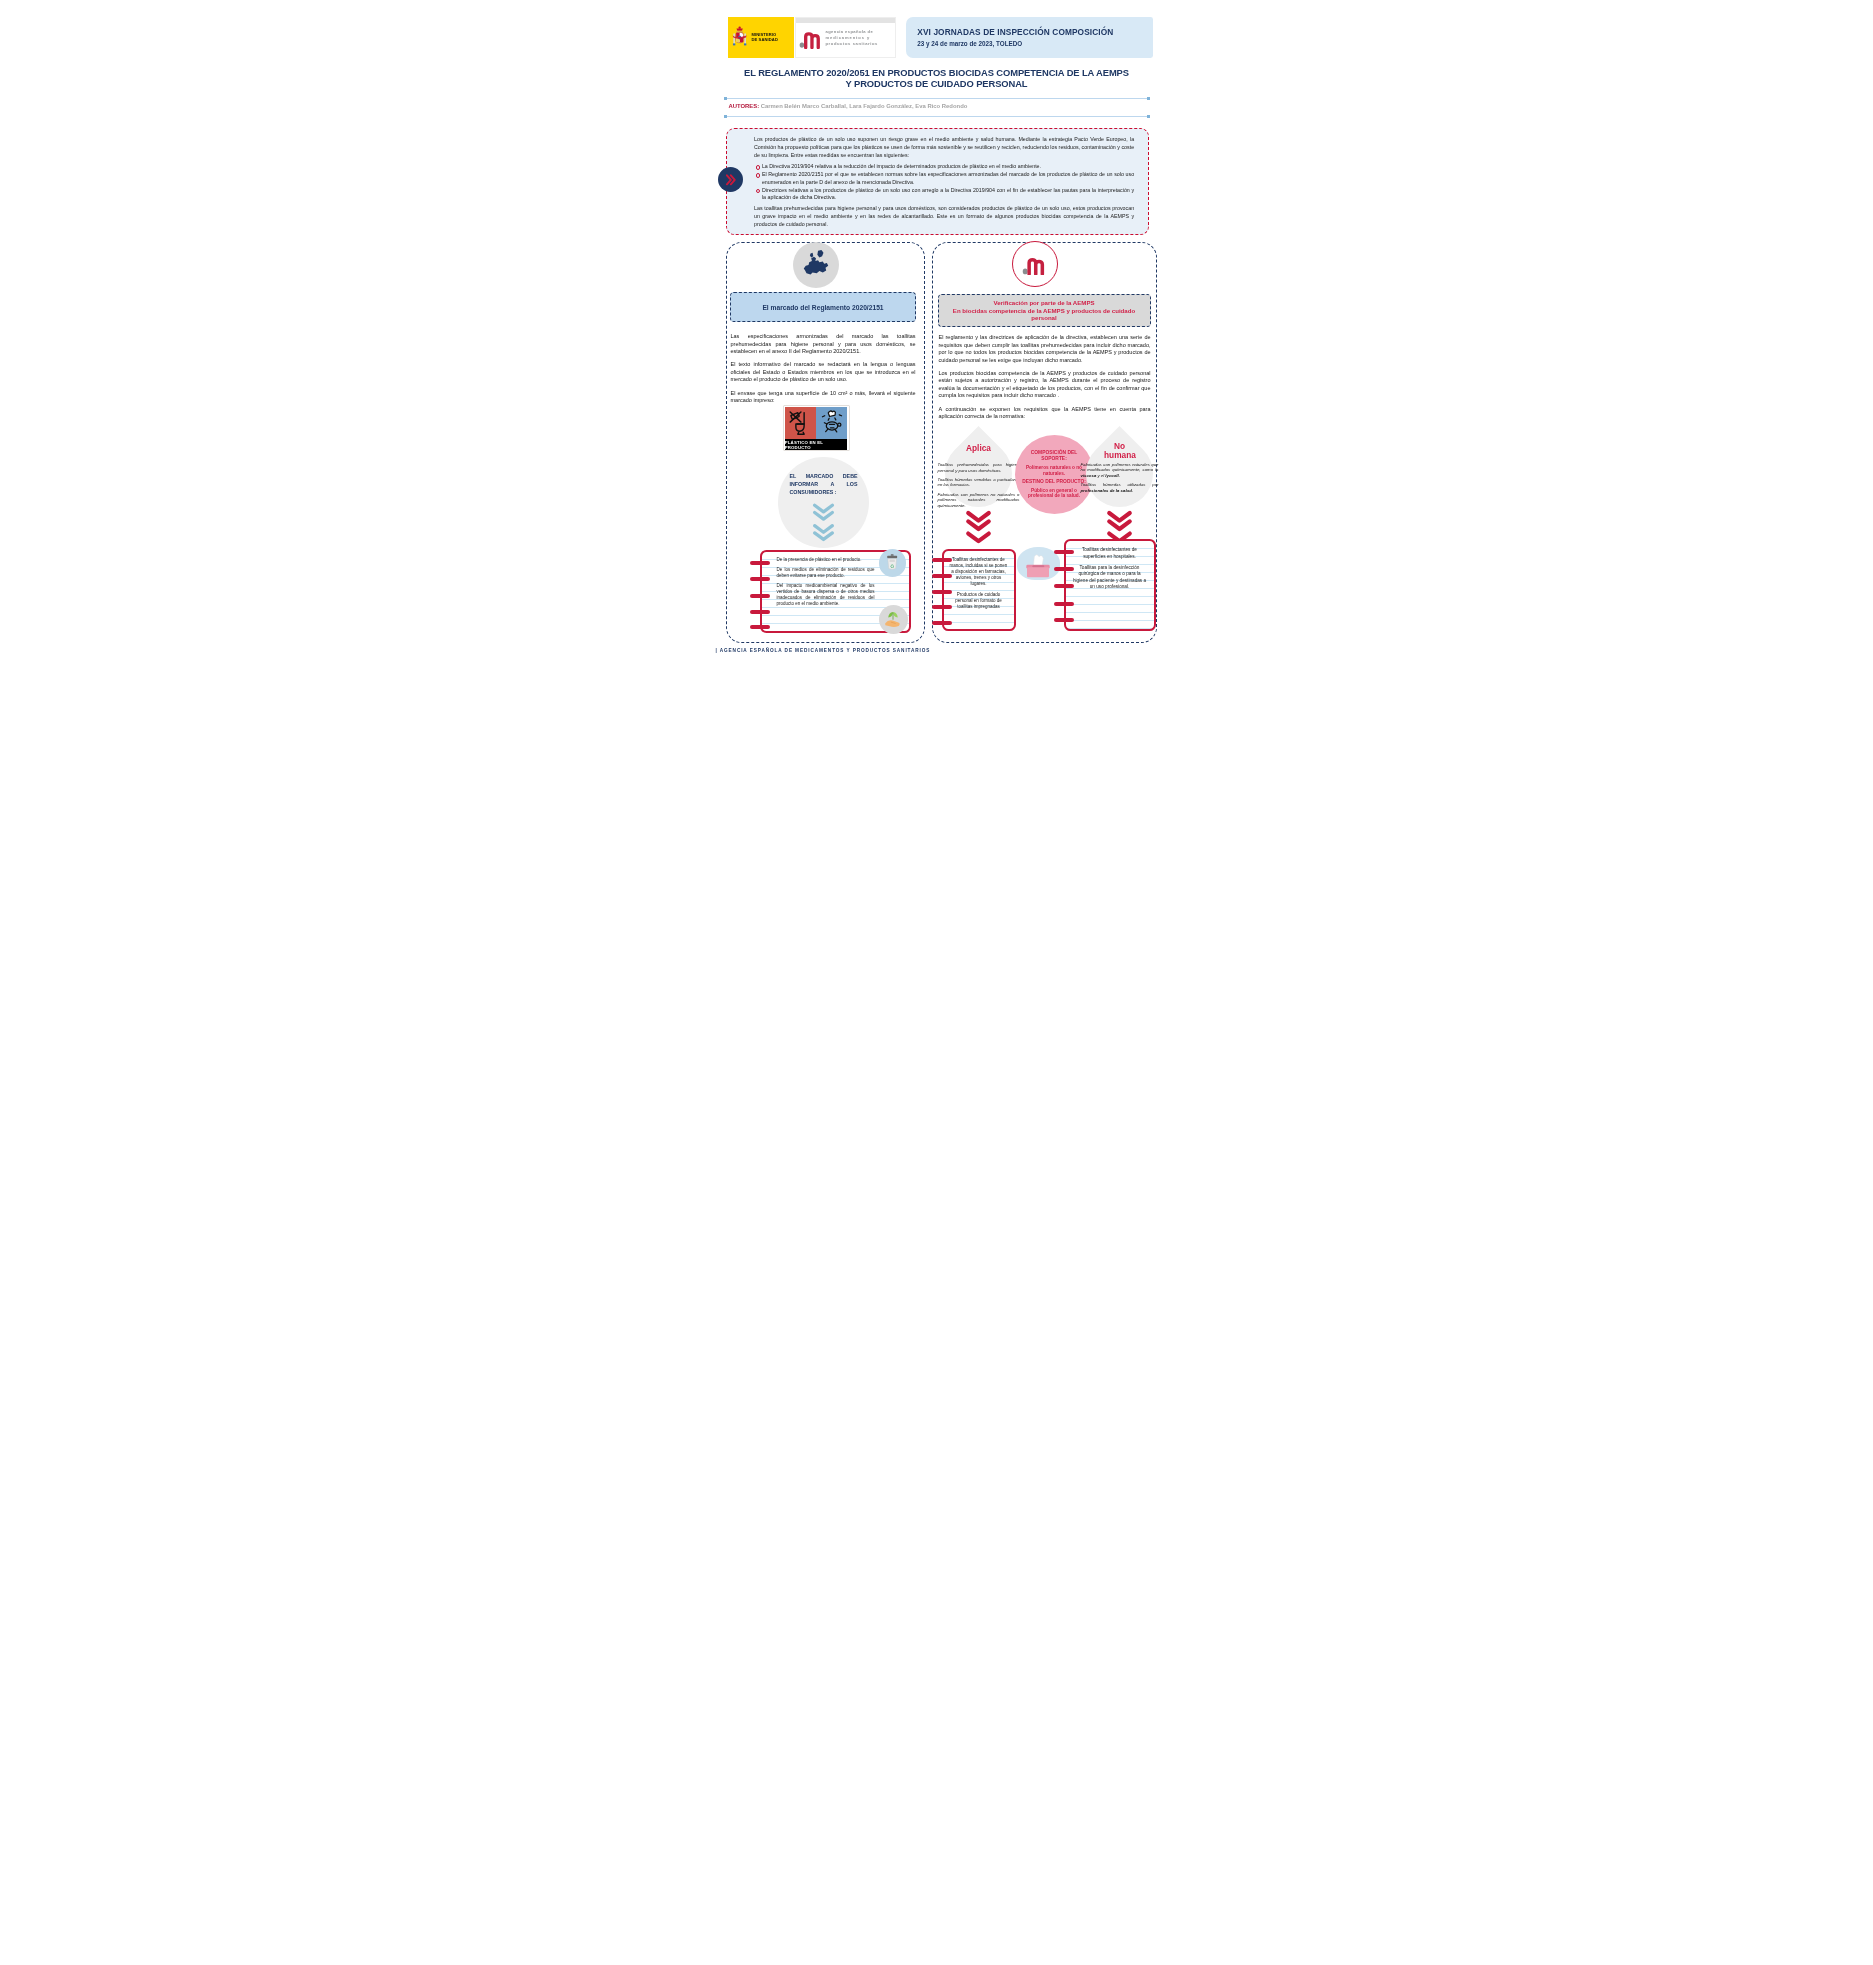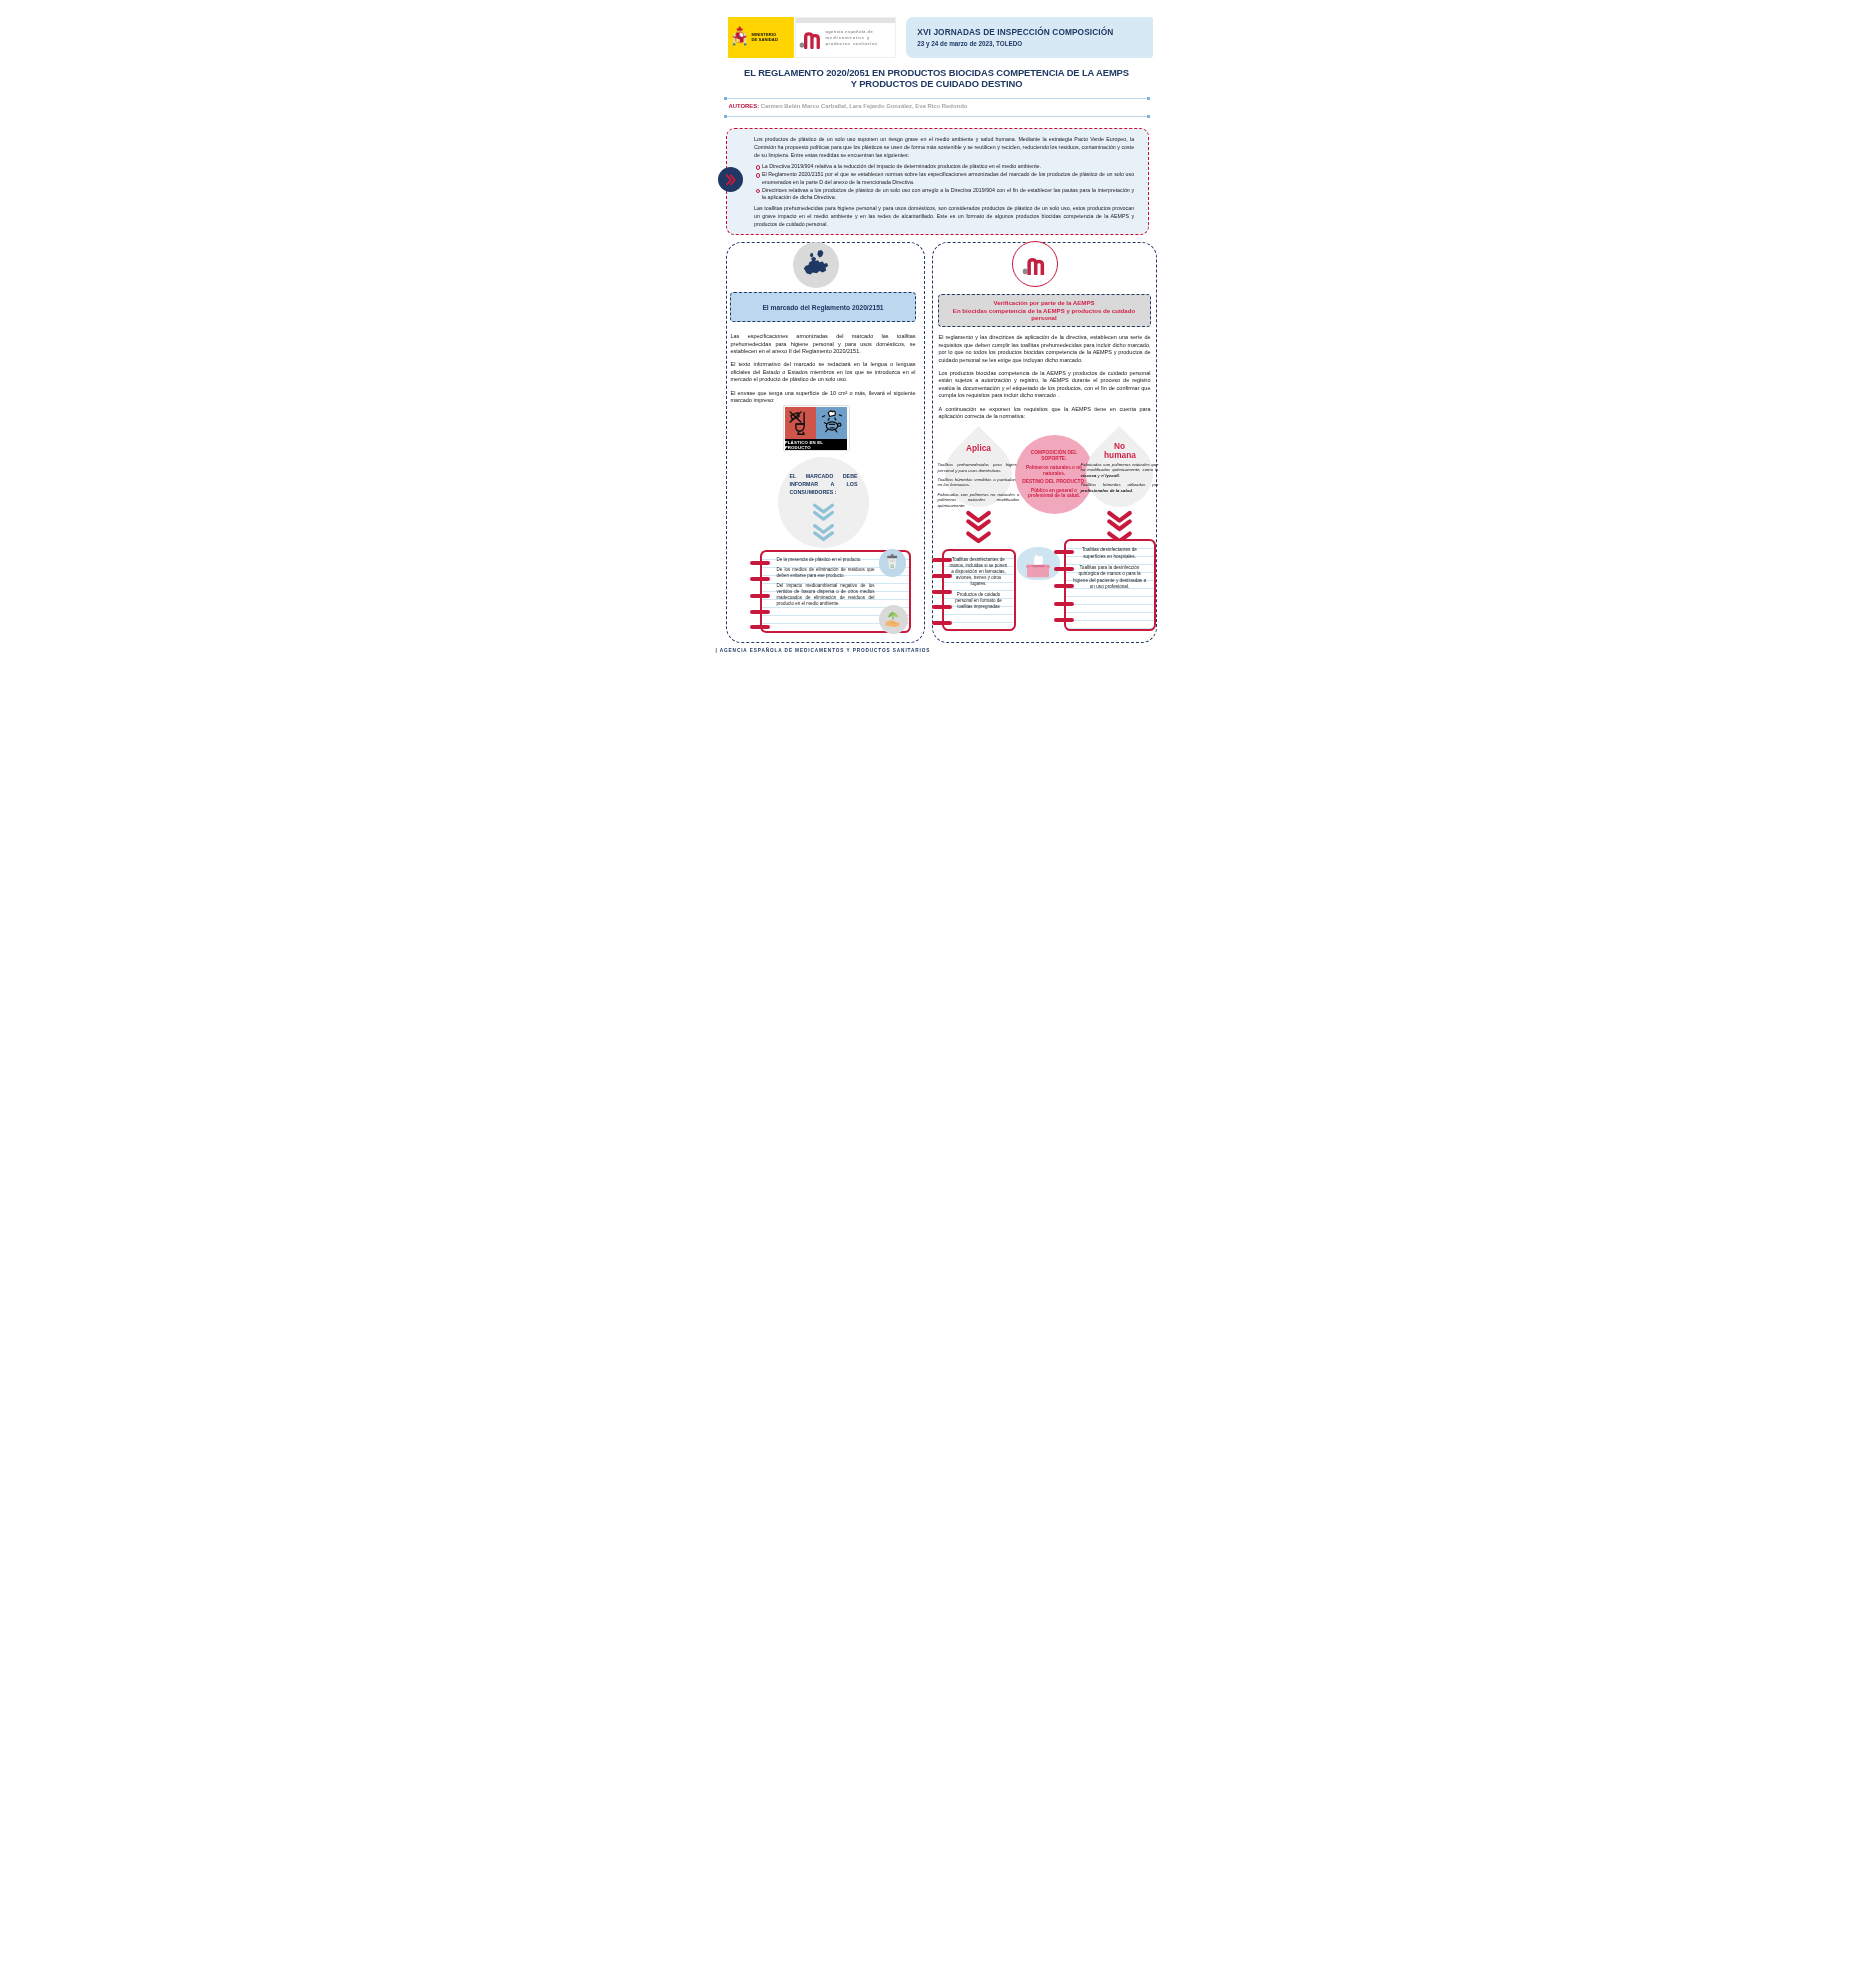--- a/index.html
+++ b/index.html
@@ -169,21 +169,21 @@
     </div>
   </div>
 
   <div class="event-box">
     <div class="event-title">XVI JORNADAS DE INSPECCIÓN COMPOSICIÓN</div>
     <div class="event-sub">23 y 24 de marzo de 2023, TOLEDO</div>
   </div>
 
   <div class="main-title">
     <div>EL REGLAMENTO 2020/2051 EN PRODUCTOS BIOCIDAS COMPETENCIA DE LA AEMPS</div>
-    <div>Y PRODUCTOS DE CUIDADO DESTINO</div>
+    <div>Y PRODUCTOS DE CUIDADO PERSONAL</div>
   </div>
 
   <div class="rule rule-top"></div>
   <div class="authors">
     <span class="lbl">AUTORES:</span>
     <span class="names">Carmen Belén Marco Carballal, Lara Fajardo González, Eva Rico Redondo</span>
   </div>
   <div class="rule rule-bottom"></div>
 
   <div class="intro-box">

